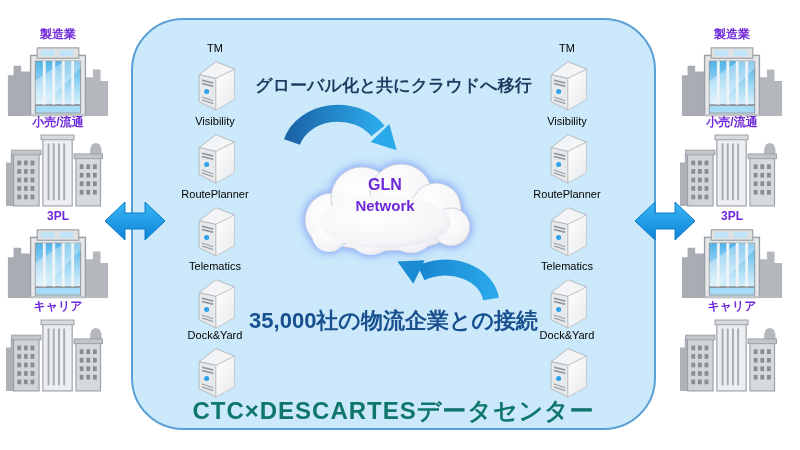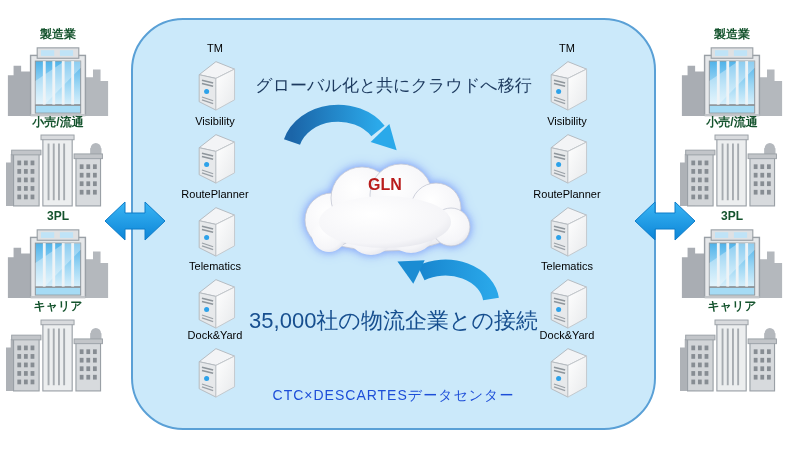--- a/index.html
+++ b/index.html
@@ -9,36 +9,36 @@
     font-family:"Liberation Sans","DejaVu Sans",sans-serif;
   }
   .abs{position:absolute;}
   
   .panel{
     left:131px;top:18px;width:525px;height:412px;
     background:#cbe9fa;border:2px solid #5aa0d6;border-radius:52px;
     box-sizing:border-box;
   }
   
-  .caption{left:131px;width:525px;text-align:center;font-weight:normal;}
+  .caption{left:131px;width:525px;text-align:center;font-weight:bold;}
   .caption-top{top:74px;font-size:17px;color:#1d3a5f;}
   .caption-bottom{top:306px;font-size:22px;color:#174f8f;}
-  .caption-dc{top:387px;font-size:14px;color:#1d4ed8;letter-spacing:1px;}
+  .caption-dc{top:395px;font-size:24px;color:#0f766e;letter-spacing:1px;}
   
   .bgroup{width:110px;text-align:center;}
-  .blabel{font-size:12px;font-weight:bold;color:#14532d;height:15px;line-height:15px;}
+  .blabel{font-size:12px;font-weight:bold;color:#6d28d9;height:15px;line-height:15px;}
   .bgroup svg{display:block;margin:1px auto 0;}
   
   .sgroup{width:110px;text-align:center;}
   .slabel{font-size:11px;font-weight:normal;color:#000;height:14px;line-height:14px;}
   .sgroup svg{display:block;margin:2px auto 0;}
   
   .cloud-svg{left:280px;top:150px;
     filter:drop-shadow(0 0 3px #8fb0f8) drop-shadow(0 0 5px #9bb9fa);}
-  .cloud-text{left:280px;top:174px;width:210px;text-align:center;color:#b91c1c;font-weight:bold;}
+  .cloud-text{left:280px;top:174px;width:210px;text-align:center;color:#6d28d9;font-weight:bold;}
   .cloud-line1{font-size:16px;line-height:21px;}
   .cloud-line2,.cloud-line3{font-size:15px;line-height:21px;}
   .arrow-lr{width:64px;height:54px;}
 </style>
 </head>
 <body>
 
 <svg width="0" height="0" style="position:absolute">
   <defs>
     <linearGradient id="glassGrad" x1="0" y1="0" x2="0" y2="1">
@@ -162,20 +162,21 @@
 
 <div class="abs caption caption-top">グローバル化と共にクラウドへ移行</div>
 <div class="abs caption caption-bottom">35,000社の物流企業との接続</div>
 <div class="abs caption caption-dc">CTC×DESCARTESデータセンター</div>
 
 <svg class="abs cloud-svg" width="210" height="110">
     <use href="#sym-cloud"></use>
   </svg>
 <div class="abs cloud-text">
   <div class="cloud-line1">GLN</div>
+  <div class="cloud-line3">Network</div>
 </div>
 
 <svg class="abs" style="left:278px;top:94px" width="140" height="70" viewBox="0 0 140 70">
   <path d="M 14,48 A 48,40 0 0 1 100,37" fill="none" stroke="url(#arcG1)" stroke-width="17"></path>
   <polygon points="0,-13 0,13 24,0" transform="translate(102,39) rotate(46)" fill="#2aa9ea"></polygon>
 </svg>
 <svg class="abs" style="left:385px;top:255px" width="120" height="50" viewBox="0 0 120 50">
   <path d="M 106,44 A 46,36 0 0 0 36,18" fill="none" stroke="url(#arcG2)" stroke-width="16"></path>
   <polygon points="0,-13 0,13 24,0" transform="translate(34,17) rotate(206)" fill="#1a8cd3"></polygon>
 </svg>

